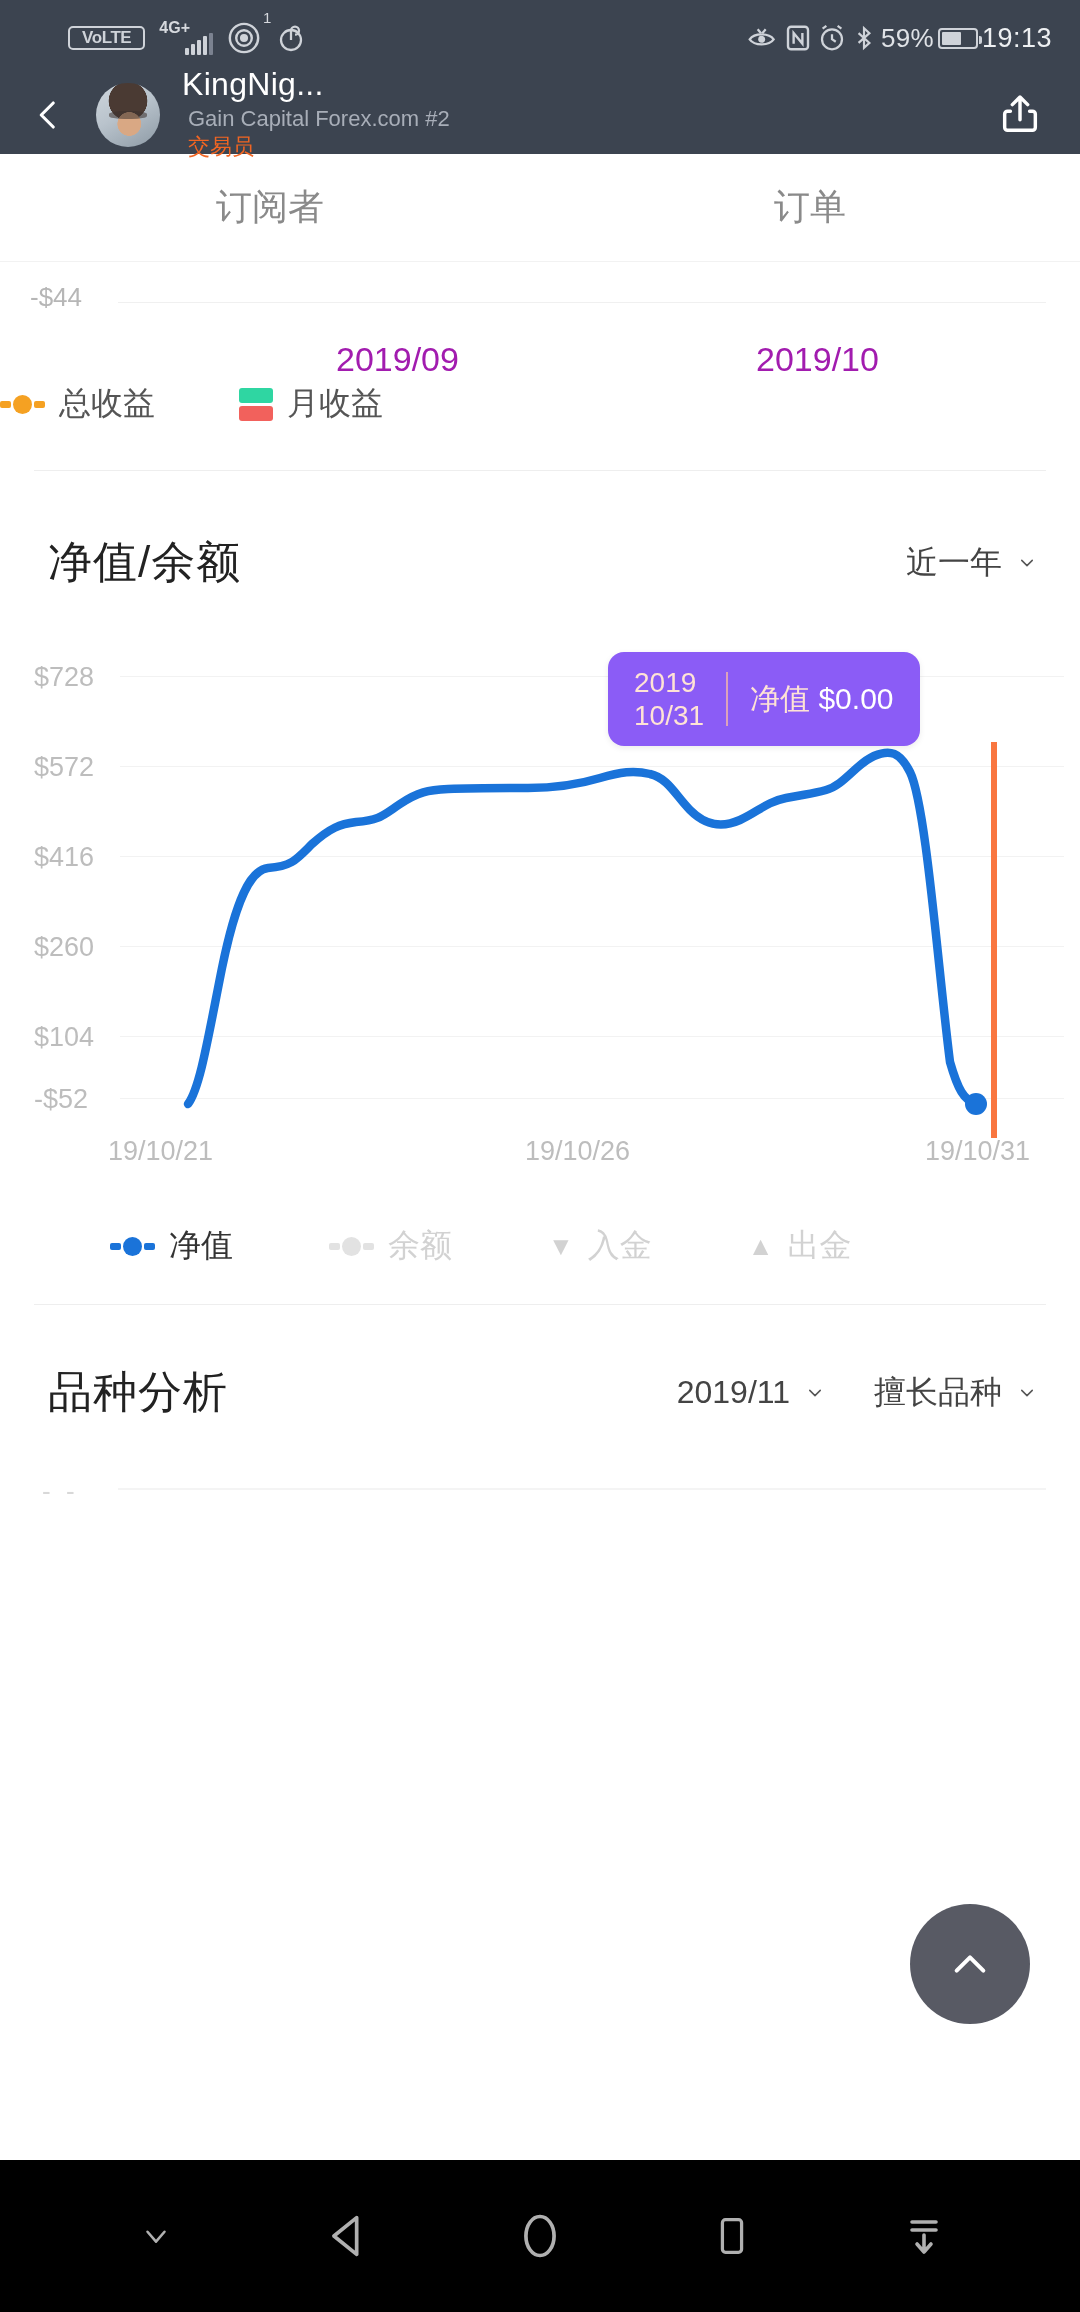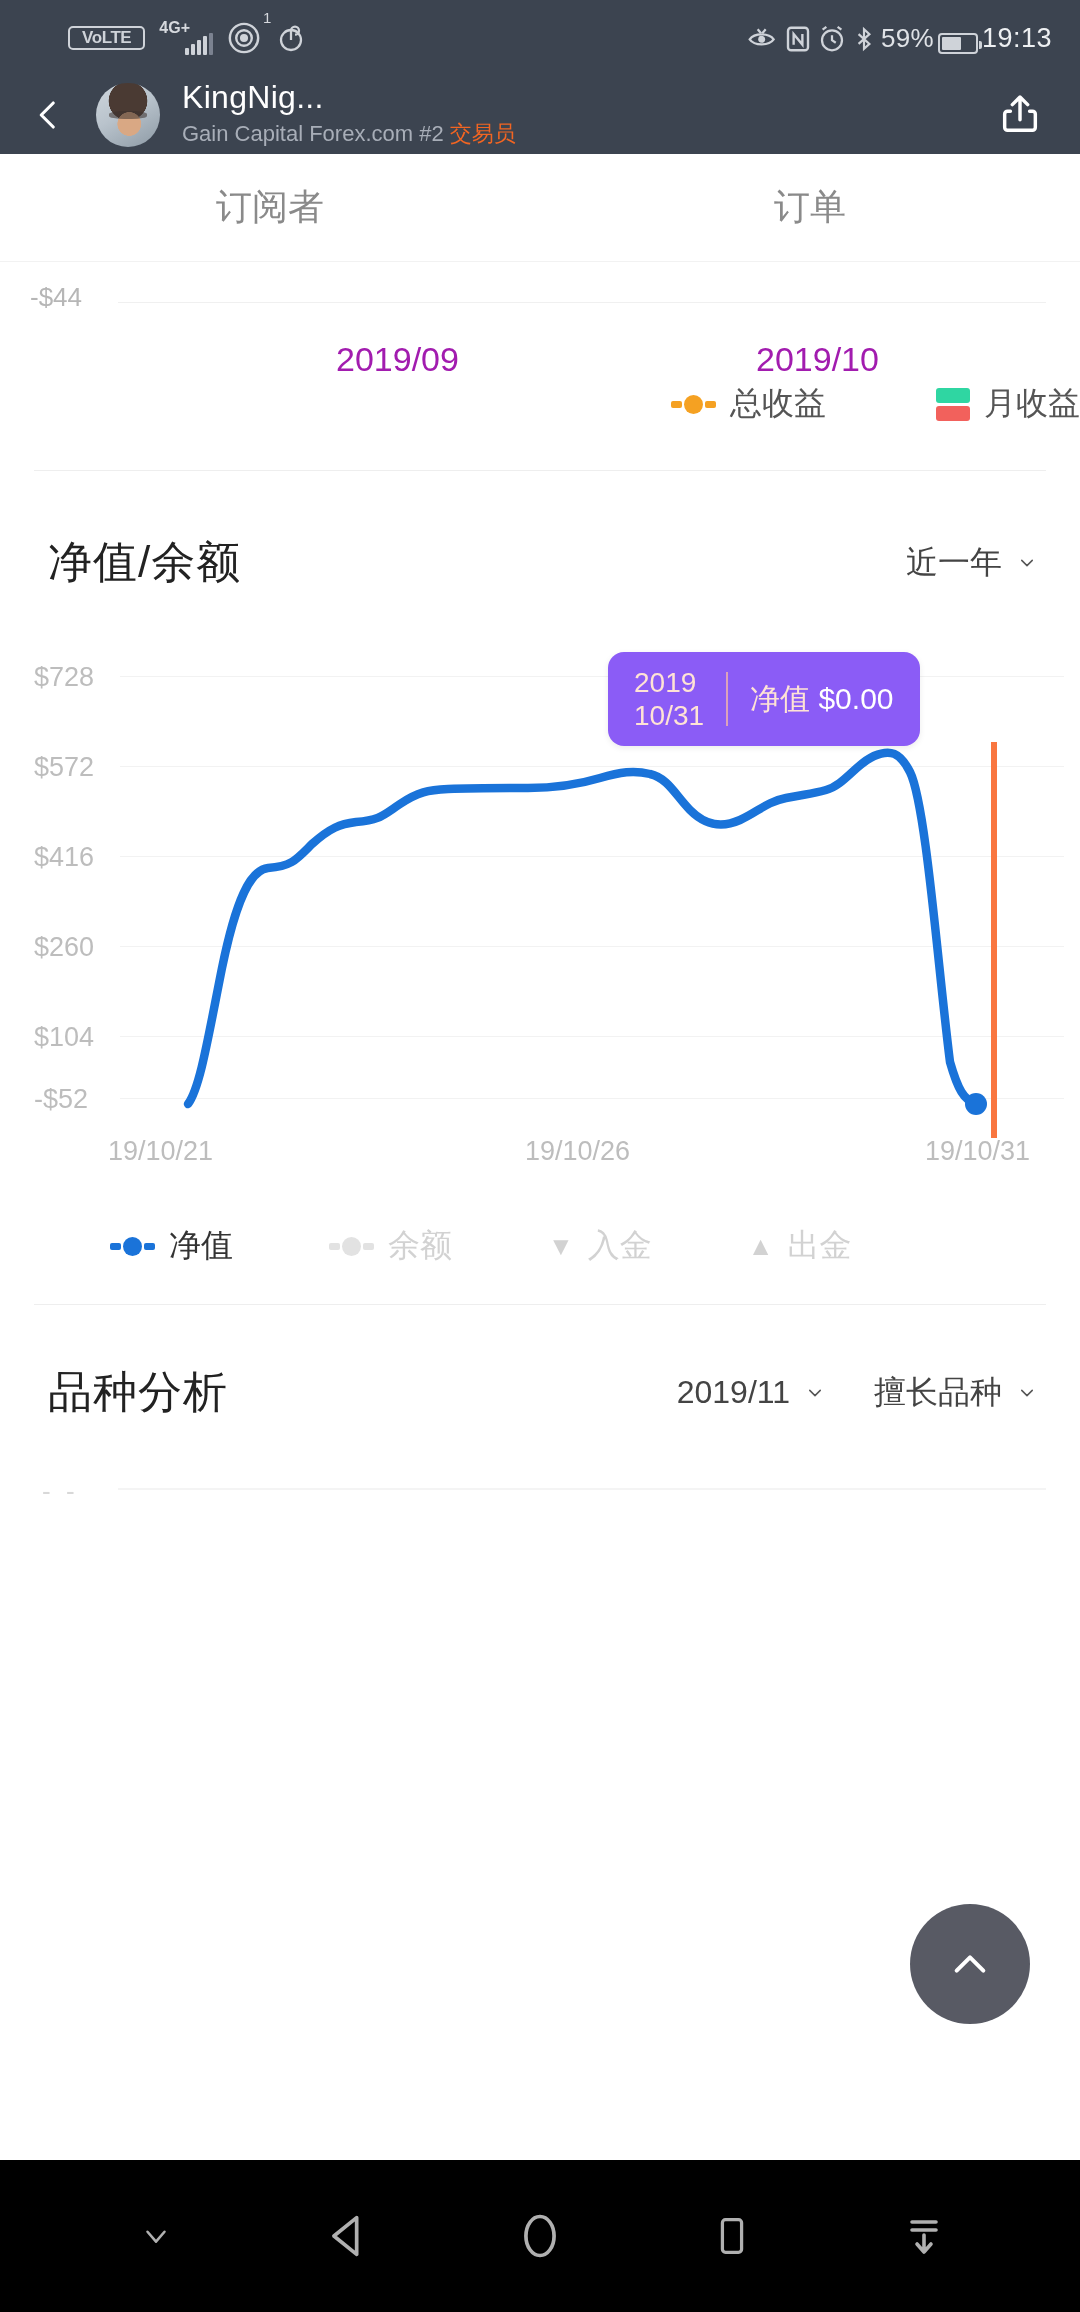--- a/index.html
+++ b/index.html
@@ -12,21 +12,21 @@
   }
 
   
   #status-bar{
     height:76px; background:#3c4450;
     display:flex; align-items:center; justify-content:space-between;
     padding:0 28px; color:#d6d9de;
   }
   .sb-left,.sb-right{ display:flex; align-items:center; }
   .sb-left{ gap:14px; margin-left:40px; }
-  .sb-right{ gap:4px;align-items:flex-end; }
+  .sb-right{ gap:4px; }
   .volte-badge{
     border:2px solid #cfd3d9; border-radius:5px;
     font-size:17px; font-weight:bold; letter-spacing:-0.4px;
     padding:1px 12px; line-height:1.1; color:#cfd3d9;
   }
   .sig-wrap{ position:relative; display:flex; align-items:flex-end; height:34px; }
   .sig-4g{ font-size:16px; font-weight:bold; position:absolute; top:-2px; left:0; white-space:nowrap; }
   .sig-bars{ display:flex; align-items:flex-end; gap:2px; margin-left:26px; height:22px; }
   .sig-bars i{ width:4px; background:#cfd3d9; border-radius:1px; display:block; }
   .sig-bars i:nth-child(1){height:7px}
@@ -63,21 +63,21 @@
       linear-gradient(150deg,#cfd6dc 0%, #b9c3cc 45%, #8d9aa5 100%);
     flex:none; margin-right:22px; overflow:hidden; position:relative;
   }
   #avatar::after{
     content:""; position:absolute; left:20%; top:44%;
     width:60%; height:12%; border-radius:40%;
     background:rgba(60,50,45,.55);
   }
   .hd-text{ display:flex; flex-direction:column; justify-content:center; gap:4px; }
   #header-title{ color:#ffffff; font-size:32px; line-height:1.05; letter-spacing:0.3px; }
-  .hd-sub{ display:flex; align-items:baseline; gap:0px; font-size:22px; color:#a8aeb8; }
+  .hd-sub{ display:flex; align-items:baseline; gap:0px; font-size:22px; color:#a8aeb8;flex-direction:column; }
   #header-role{ color:#f26522; margin-left:6px; }
   #share-button{ margin-left:auto; width:60px; display:flex; justify-content:center; }
 
   
   #tab-bar{
     height:108px; background:#fff; display:flex; align-items:center;
     border-bottom:1px solid #f2f2f2;
   }
   .tab{
     flex:1; text-align:center; font-size:36px; color:#8a8a8a;
@@ -93,21 +93,21 @@
   #top-chart-remnant{ position:relative; height:208px; background:#fff; }
   #top-chart-remnant .axis-lbl{
     position:absolute; left:30px; top:20px; font-size:26px; color:#b6b6b6;
   }
   #top-chart-remnant .gridline{
     position:absolute; left:118px; right:34px; top:40px; height:1px; background:#f0f0f0;
   }
   .tc-xlabel{ position:absolute; top:78px; font-size:34px; color:#a21caf;margin-left:16px; }
   .legend-row{
     position:absolute; top:120px; left:0; right:0;
-    display:flex; justify-content:flex-end; gap:110px; align-items:center;
+    display:flex; justify-content:flex-start; gap:84px; align-items:center;
   }
   .lg-item{ display:flex; align-items:center; gap:14px; font-size:32px; color:#555; }
   .lg-dotline{ display:flex; align-items:center; }
   .lg-dotline .seg{ width:11px; height:7px; border-radius:2px; }
   .lg-dotline .dot{ width:19px; height:19px; border-radius:50%; margin:0 2px; }
   .lg-bars{ display:flex; flex-direction:column; gap:3px; }
   .lg-bars span{ width:34px; height:15px; border-radius:3px; display:block; }
 
   .section-divider{ height:1px; background:#eeeeee; margin:0 34px; }
 

